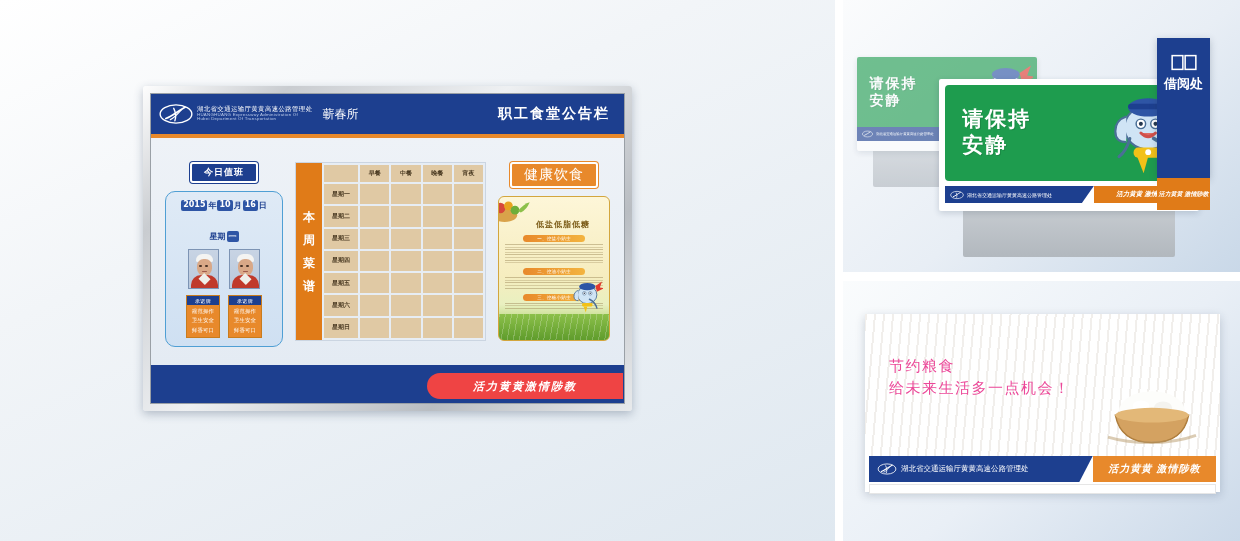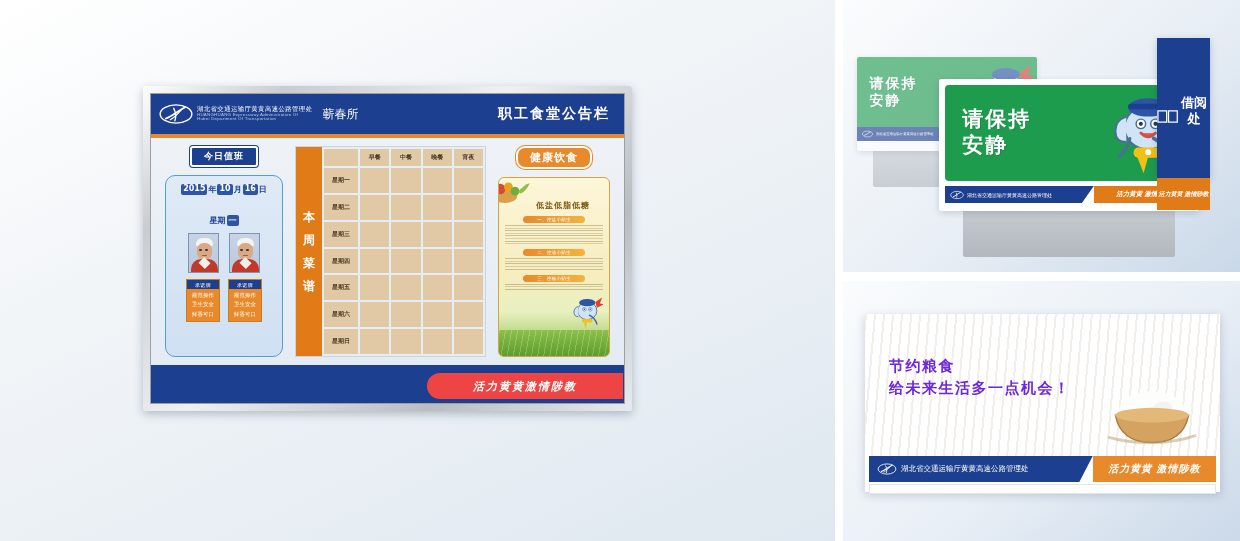--- a/index.html
+++ b/index.html
@@ -41,21 +41,21 @@
   }
   .bd-branch { color:#fff; font-size:12px; margin-left:10px; white-space:nowrap; }
   .bd-title {
     position:absolute; right:14px; top:50%; transform:translateY(-50%);
     color:#fff; font-size:14px; font-weight:bold; letter-spacing:2px; white-space:nowrap;
   }
   .bd-orange-rule { height:4px; background:#e8892b; }
   .bd-body {
     position:absolute; left:0; right:0; top:44px; bottom:38px;
     background:linear-gradient(180deg,#eef2f7 0%,#e4ebf3 100%);
-    padding:8px 12px;
+    padding:24px 12px;
     display:flex; gap:10px;
   }
 
   
   .duty-col { width:122px; flex:none; display:flex; flex-direction:column; align-items:center; }
   .chip-blue {
     background:#1d3f8f; color:#fff; font-size:9px; font-weight:bold;
     padding:2px 12px; border-radius:3px; border:2px solid #fff;
     box-shadow:0 0 0 1px #1d3f8f; letter-spacing:1px;
   }
@@ -101,22 +101,22 @@
     flex:1; background:#e0c9a4; display:flex; align-items:center; justify-content:center;
     font-size:6px; color:#4a3a22; font-weight:bold;
   }
   .mcell.lab { flex:0 0 34px; }
   .mcell.blank { background:#e0c9a4; }
   .mcell.corner { background:#e0c9a4; }
 
   
   .health-col { width:116px; flex:none; display:flex; flex-direction:column; align-items:center; }
   .chip-orange {
-    background:#e8892b; color:#fff; font-size:11px; font-weight:bold;
-    padding:2px 12px; border-radius:9px; border:2px solid #fff;
+    background:#e8892b; color:#fff; font-size:14px; font-weight:normal;
+    padding:2px 12px; border-radius:3px; border:2px solid #fff;
     box-shadow:0 0 0 1px #e8892b; letter-spacing:1px;
   }
   .health-poster {
     margin-top:8px; width:112px; flex:1; border:1px solid #d3a63d; border-radius:6px;
     background:linear-gradient(180deg,#fdf6d8 0%,#f6edbf 55%,#e9f0c0 75%,#8fc04a 100%);
     position:relative; overflow:hidden; padding:6px 5px;
   }
   .hp-veg { position:absolute; left:-6px; top:-4px; width:44px; height:30px; }
   .hp-title { text-align:center; color:#7a5a16; font-size:8px; font-weight:bold; letter-spacing:1px; margin:16px 0 0 18px; }
   .hp-sec { margin-top:5px; }
@@ -171,21 +171,21 @@
   .tent-bar { display:flex; height:100%; }
   .tb-blue { background:#1d3f8f; flex:1.45; display:flex; align-items:center; gap:3px; padding-left:5px; clip-path:polygon(0 0,100% 0,92% 100%,0 100%); }
   .tb-orange { background:#e07b18; flex:1; display:flex; align-items:center; justify-content:center; }
   .tb-org-txt { color:#fff; white-space:nowrap; }
   .tb-slog { color:#fff; white-space:nowrap; font-family:"DejaVu Serif","Liberation Serif",serif; font-style:italic; font-weight:bold; }
   .tent-ghost { opacity:.62; }
 
   .sign-lend {
     position:absolute; left:1157px; top:38px; width:53px; height:140px;
     background:#1d3f8f; box-shadow:0 2px 7px rgba(30,50,80,.25);
-    display:flex; align-items:center;
+    display:flex; flex-direction:column; align-items:center;
   }
   .lend-book { margin-top:16px; width:26px; height:17px; }
   .lend-txt { margin-top:5px; color:#fff; font-size:13px; font-weight:bold; line-height:1.18; text-align:center; }
   .sign-lend-foot {
     position:absolute; left:1157px; top:178px; width:53px; height:32px;
     background:#e07b18; display:flex; align-items:center; justify-content:center;
   }
   .sign-lend-foot .slg { color:#fff; font-size:6px; font-style:italic; font-weight:bold;
     font-family:"DejaVu Serif","Liberation Serif",serif; white-space:nowrap; }
 
@@ -202,21 +202,21 @@
     position:relative; width:100%; height:142px; overflow:hidden;
     background:
       linear-gradient(118deg, rgba(255,255,255,0) 38%, rgba(255,255,255,.55) 47%, rgba(255,255,255,.12) 56%),
       linear-gradient(160deg,#cdbda6 0%,#dacdb8 30%,#bfae97 62%,#a99madd 63%,#b5a48d 100%);
   }
   .rice-wood {
     position:absolute; inset:0;
     background:repeating-linear-gradient(95deg, rgba(120,95,65,.10) 0 2px, rgba(255,255,255,.05) 2px 9px);
   }
   .rice-head {
-    position:absolute; left:24px; top:42px; color:#6d28d9; font-weight:bold; line-height:1.45;
+    position:absolute; left:24px; top:42px; color:#ec4899; font-weight:normal; line-height:1.45;
     text-shadow:0 1px 1px rgba(255,255,255,.4);
   }
   .rice-l1 { font-size:15px; letter-spacing:1.5px; }
   .rice-l2 { font-size:15px; letter-spacing:1.5px; }
   .rice-bowl { position:absolute; right:22px; bottom:6px; width:92px; height:66px; }
   .rice-bar { display:flex; height:26px; margin:0 4px; }
   .rb-blue { background:#1d3f8f; flex:1.75; display:flex; align-items:center; gap:4px; padding-left:8px; clip-path:polygon(0 0,100% 0,94% 100%,0 100%); }
   .rb-org-txt { color:#fff; font-size:7.5px; white-space:nowrap; }
   .rb-orange { background:#e8892b; flex:1; display:flex; align-items:center; justify-content:center; }
   .rb-slog { color:#fff; font-size:10px; font-weight:bold; font-style:italic;

